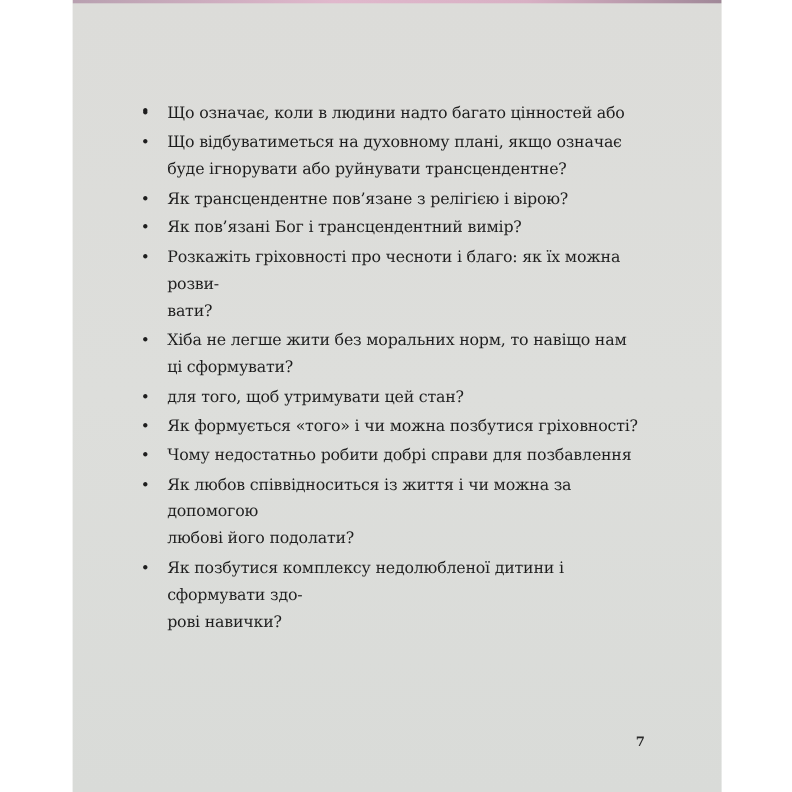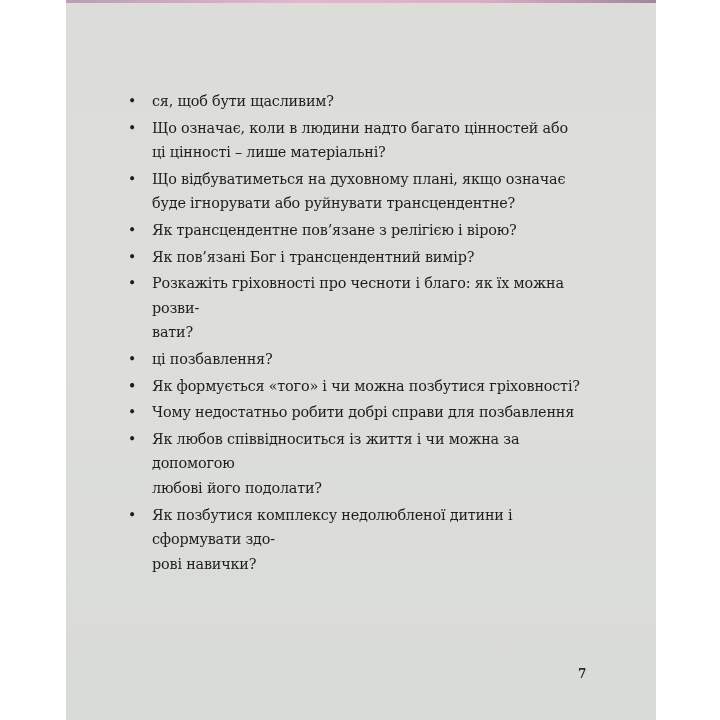--- a/index.html
+++ b/index.html
@@ -70,26 +70,24 @@
   </style>
 </head>
 <body>
 
 <div class="page">
   <div class="page-top-strip"></div>
 
   <ul class="question-list">
     <li class="question-item">
       <span class="bullet">•</span>
-      <span class="question-text">ся, щоб бути щасливим?</span>
     </li>
     <li class="question-item">
       <span class="bullet">•</span>
       <span class="question-text">Що означає, коли в людини надто багато цінностей або</span>
-      <span class="question-text">ці цінності – лише матеріальні?</span>
     </li>
     <li class="question-item">
       <span class="bullet">•</span>
       <span class="question-text">Що відбуватиметься на духовному плані, якщо означає</span>
       <span class="question-text">буде ігнорувати або руйнувати трансцендентне?</span>
     </li>
     <li class="question-item">
       <span class="bullet">•</span>
       <span class="question-text">Як трансцендентне пов’язане з релігією і вірою?</span>
     </li>
@@ -97,24 +95,26 @@
       <span class="bullet">•</span>
       <span class="question-text">Як пов’язані Бог і трансцендентний вимір?</span>
     </li>
     <li class="question-item">
       <span class="bullet">•</span>
       <span class="question-text">Розкажіть гріховності про чесноти і благо: як їх можна розви-</span>
       <span class="question-text">вати?</span>
     </li>
     <li class="question-item">
       <span class="bullet">•</span>
-      <span class="question-text">ці позбавлення?</span>
+      <span class="question-text">Хіба не легше жити без моральних норм, то навіщо нам</span>
+      <span class="question-text">ці сформувати?</span>
     </li>
     <li class="question-item">
       <span class="bullet">•</span>
+      <span class="question-text">для того, щоб утримувати цей стан?</span>
     </li>
     <li class="question-item">
       <span class="bullet">•</span>
       <span class="question-text">Як формується «того» і чи можна позбутися гріховності?</span>
     </li>
     <li class="question-item">
       <span class="bullet">•</span>
       <span class="question-text">Чому недостатньо робити добрі справи для позбавлення</span>
     </li>
     <li class="question-item">

